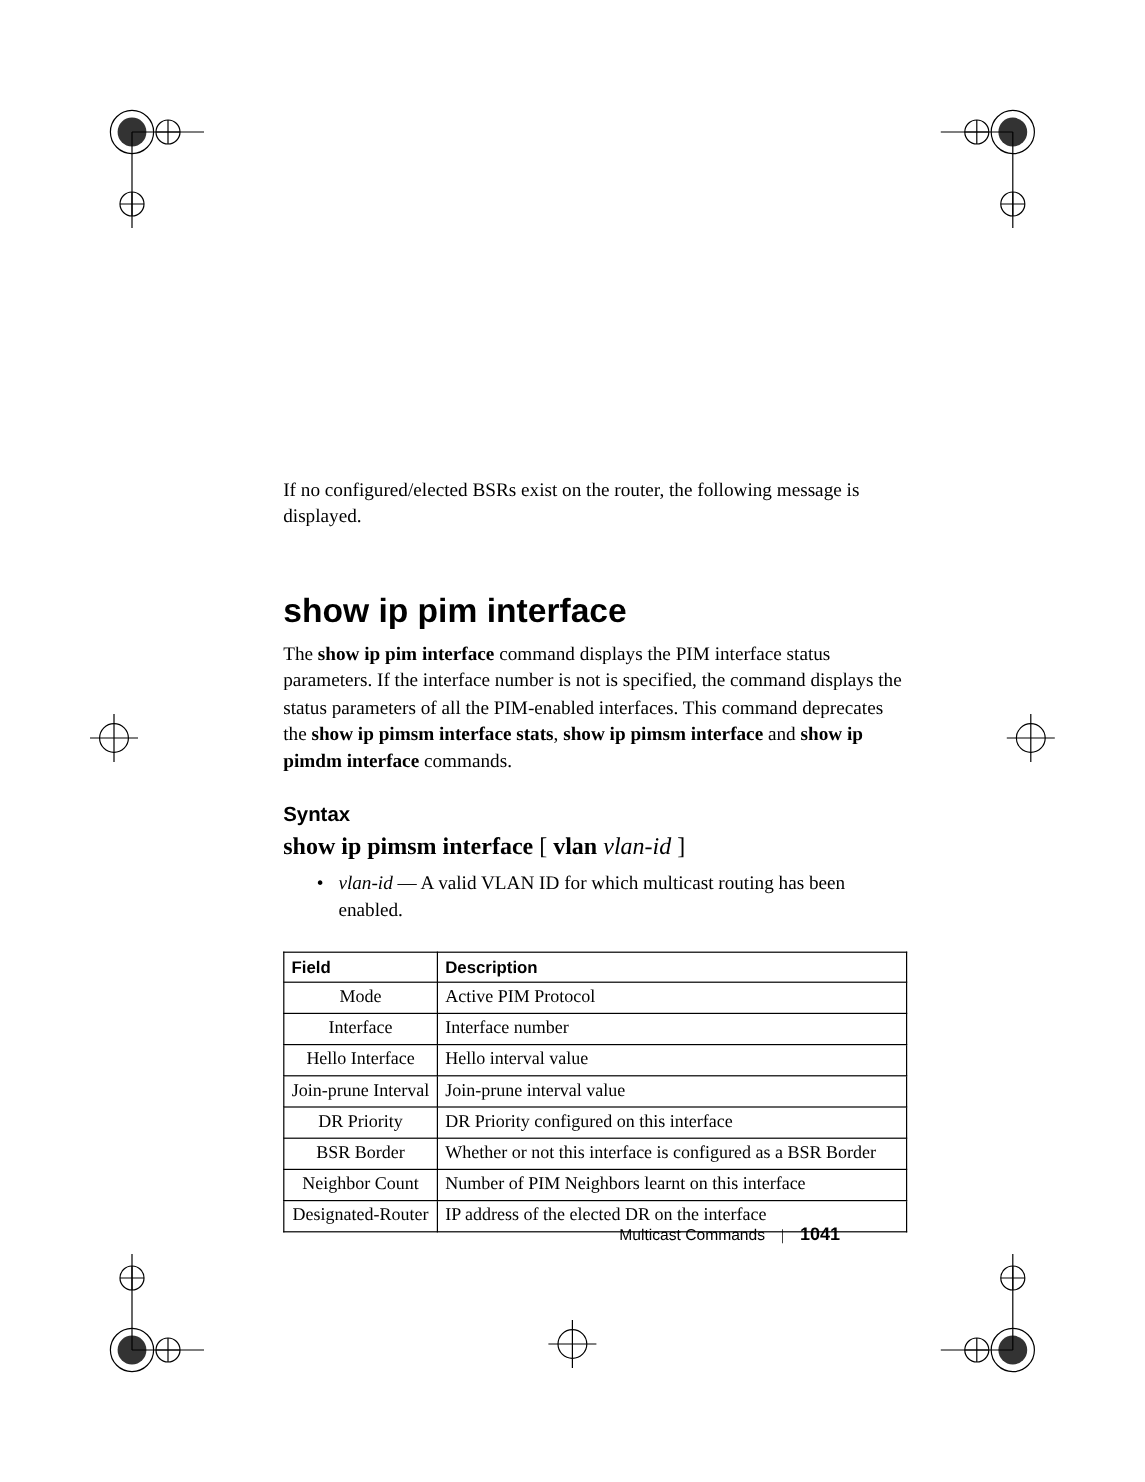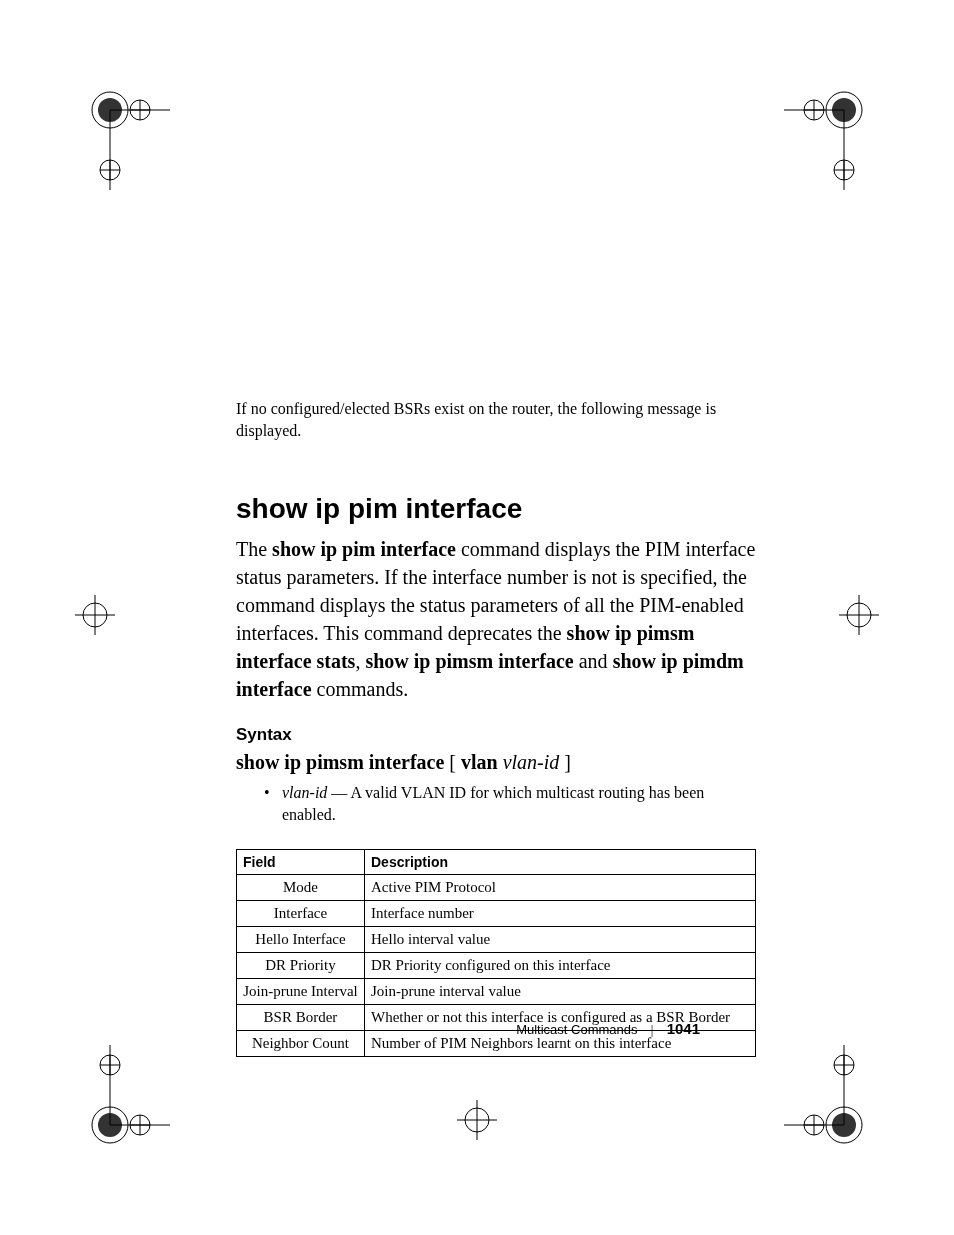--- a/index.html
+++ b/index.html
@@ -27,21 +27,21 @@
       line-height: 1.4;
       margin-bottom: 50px;
     }
     .cmd-heading {
       font-family: 'Arial Narrow', Arial, sans-serif;
       font-weight: bold;
       font-size: 28px;
       margin-bottom: 10px;
     }
     .cmd-desc {
-      font-size: 20px;
+      font-size: 16px;
       line-height: 1.4;
       margin-bottom: 22px;
     }
     .cmd-desc .bold { font-weight: bold; }
     .subheading {
       font-family: 'Arial Narrow', Arial, sans-serif;
       font-weight: bold;
       font-size: 17px;
       margin-bottom: 6px;
     }
@@ -207,34 +207,38 @@
         </tr>
       <tr>
           <td>Interface</td>
           <td>Interface number</td>
         </tr>
       <tr>
           <td>Hello Interface</td>
           <td>Hello interval value</td>
         </tr>
       <tr>
+          <td>Join-prune Interval</td>
+          <td>Join-prune interval value</td>
+        </tr>
+      <tr>
           <td>DR Priority</td>
           <td>DR Priority configured on this interface</td>
         </tr>
       <tr>
-          <td>Join-prune Interval</td>
-          <td>Join-prune interval value</td>
-        </tr>
-      <tr>
           <td>BSR Border</td>
           <td>Whether or not this interface is configured as a BSR Border</td>
         </tr>
       <tr>
           <td>Neighbor Count</td>
           <td>Number of PIM Neighbors learnt on this interface</td>
+        </tr>
+      <tr>
+          <td>Designated-Router</td>
+          <td>IP address of the elected DR on the interface</td>
         </tr>
     </tbody>
   </table>
 
 </div>
 
 <div class="footer">
   <span class="footer-section">Multicast Commands</span>
   <span class="footer-sep">|</span>
   <span class="footer-page">1041</span>

